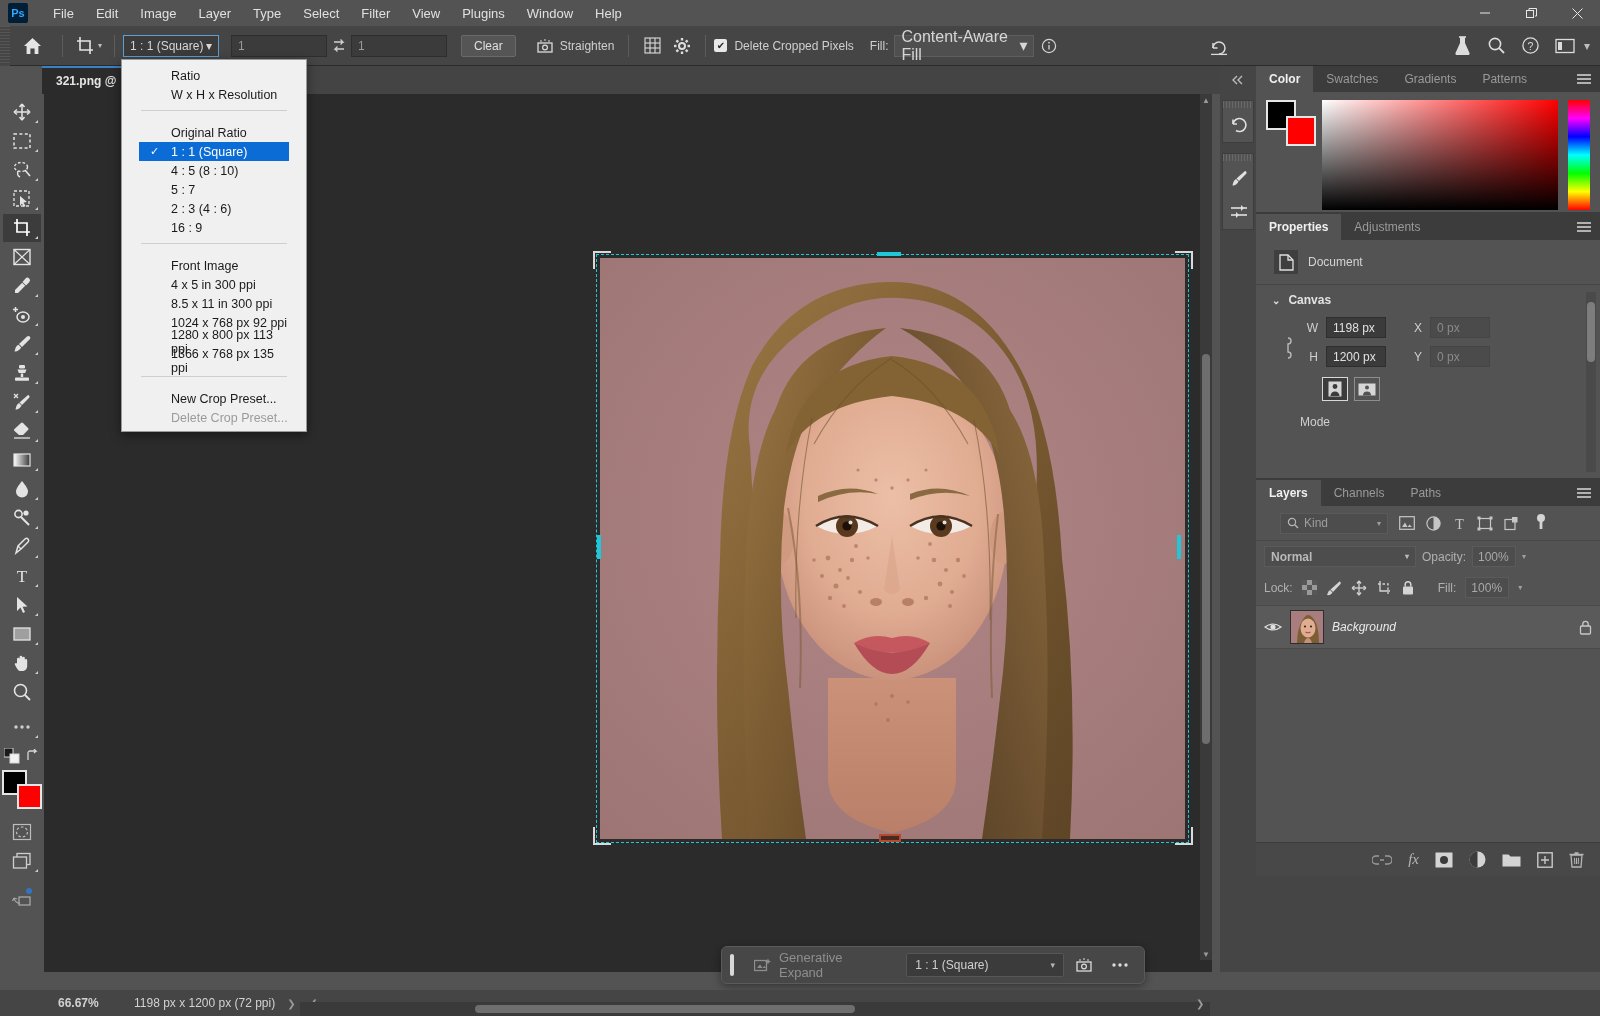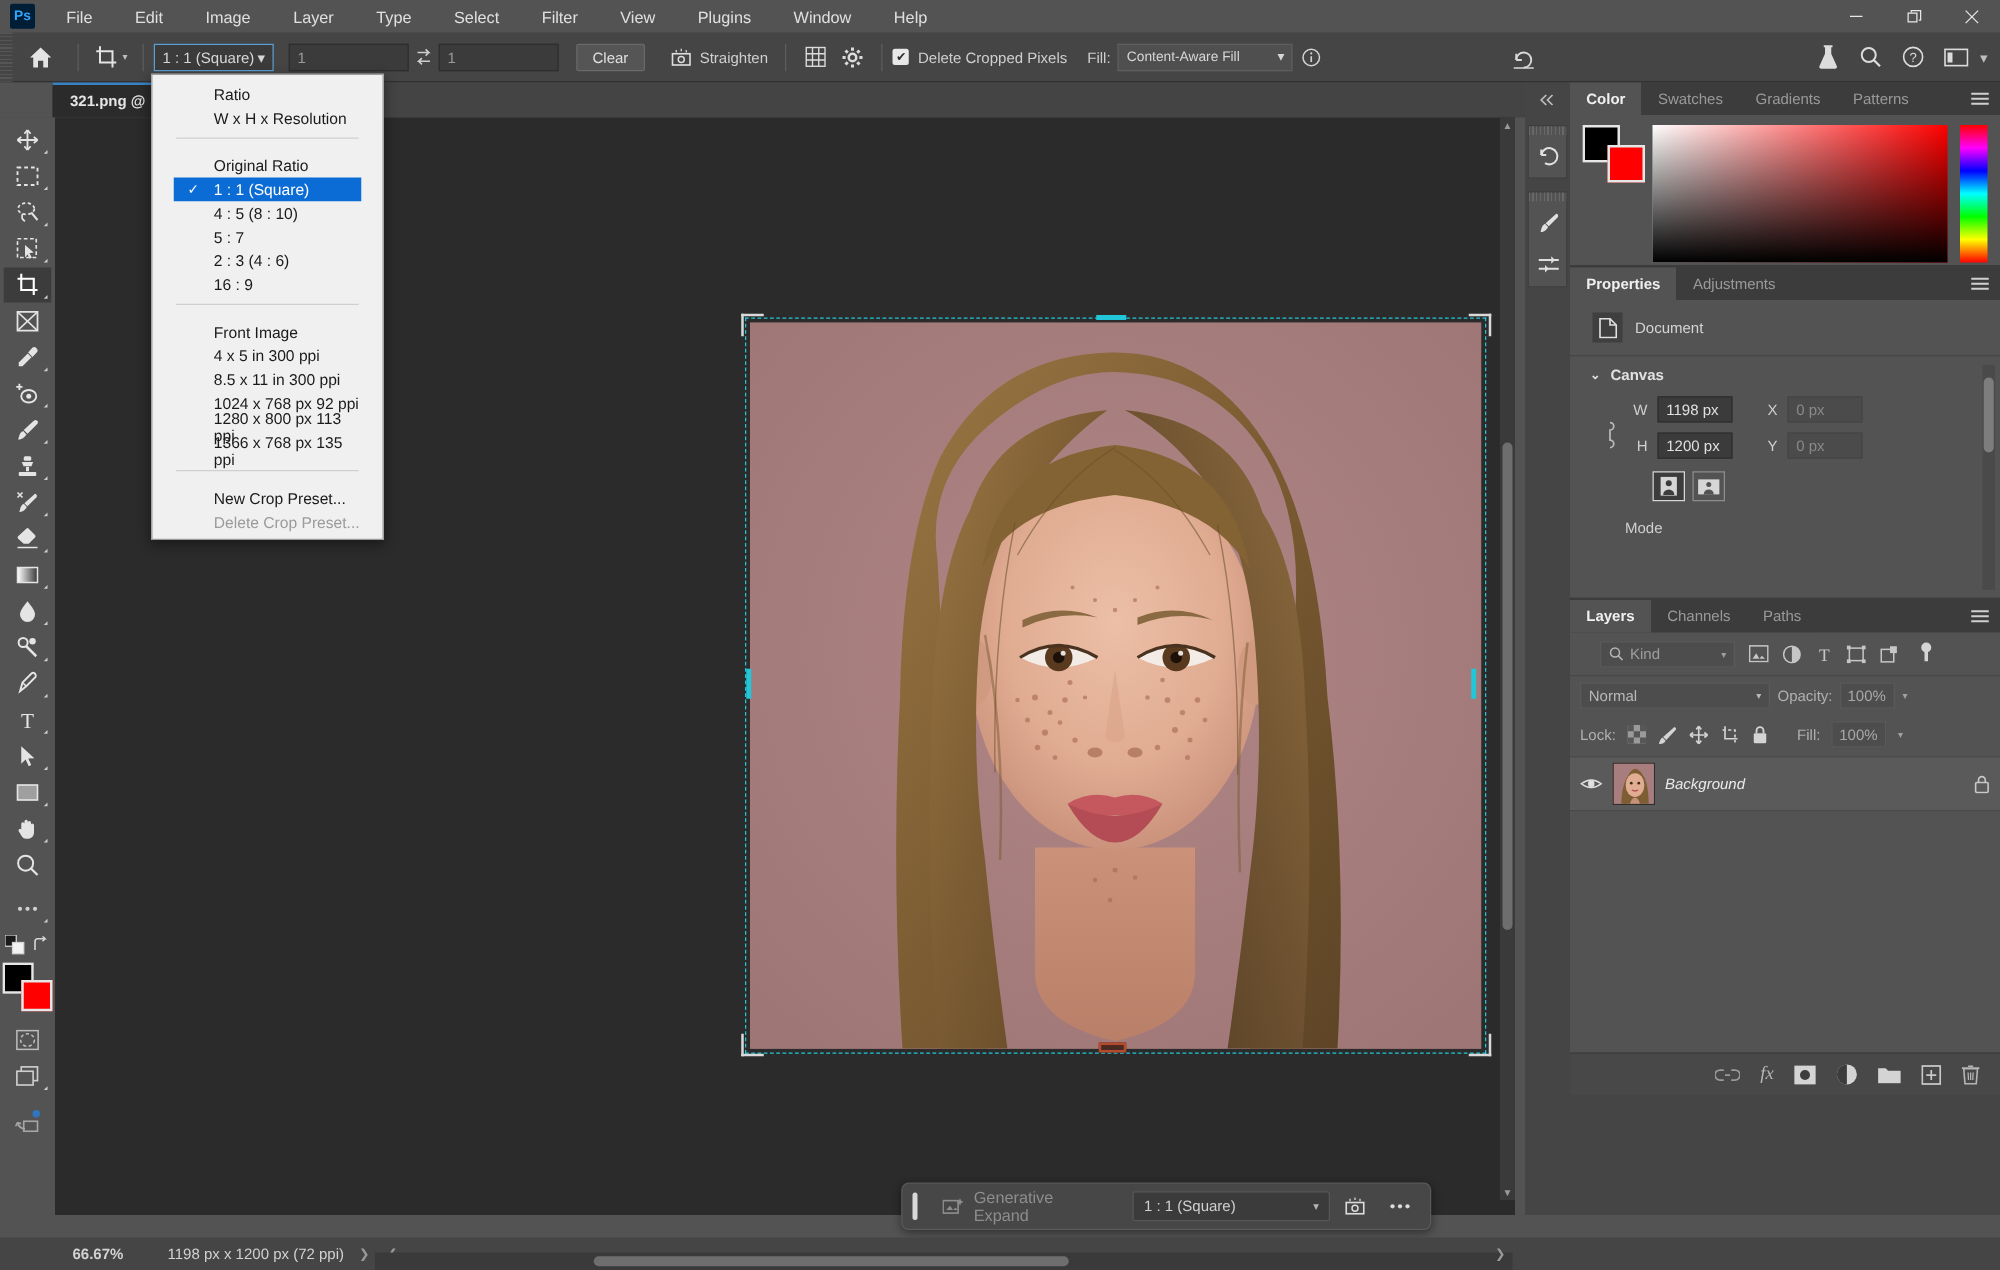--- a/index.html
+++ b/index.html
@@ -6,21 +6,21 @@
   html,body{ width:1600px; height:1016px; overflow:hidden; background:#535353;
     font-family:"Liberation Sans", sans-serif; color:#d4d4d4; font-size:12px; }
   .app{ position:relative; width:1412px; height:1016px; background:#535353; }
 
   
   .titlebar{ position:absolute; left:0; top:0; width:1600px; height:26px; background:#535353;
     display:flex; align-items:center; }
   .ps-logo{ width:20px; height:20px; margin-left:8px; background:#001e36; color:#31a8ff;
     font-size:11px; font-weight:bold; display:flex; align-items:center; justify-content:center;
     border-radius:2px; font-family:"Liberation Sans",sans-serif;}
-  .menubar{ display:flex; align-items:center; margin-left:14px; gap:12px; }
+  .menubar{ display:flex; align-items:center; margin-left:14px; gap:0px; }
   .menu-item{ padding:4px 11px; font-size:13px; color:#e0e0e0; cursor:default; }
   .win-ctrls{ position:absolute; right:0; top:0; height:26px; display:flex; }
   .win-btn{ width:46px; height:26px; display:flex; align-items:center; justify-content:center;
     color:#e8e8e8; font-size:14px; }
 
   
   .optionsbar{ position:absolute; left:0; top:26px; width:1600px; height:40px; background:#454545;
     display:flex; align-items:center; border-bottom:1px solid #2b2b2b; }
   .ob-grip{ width:10px; height:40px; background:
      repeating-linear-gradient(to bottom,#666 0 1px,transparent 1px 3px); opacity:.5; }
@@ -33,21 +33,21 @@
     justify-content:space-between; }
   .ob-input{ height:22px; width:96px; background:#3b3b3b; border:1px solid #2e2e2e;
     color:#9a9a9a; display:flex; align-items:center; padding:0 6px; font-size:12px; }
   .ob-btn{ height:22px; background:#555; border:1px solid #6a6a6a; color:#e0e0e0;
     padding:0 12px; display:flex; align-items:center; font-size:12px; border-radius:2px; }
   .swap-ico{ width:24px;height:24px;display:flex;align-items:center;justify-content:center;color:#cfcfcf;}
   .ob-label{ font-size:12px; color:#cfcfcf; margin-right:6px; }
   .chk{ width:13px;height:13px;background:#e8e8e8;border-radius:2px;color:#2b2b2b;
     display:flex;align-items:center;justify-content:center;font-size:10px; margin-right:7px;}
   .fill-select{ height:22px;width:140px;background:#4f4f4f;border:1px solid #5e5e5e;color:#d6d6d6;
-    display:flex;align-items:center;justify-content:space-between;padding:0 6px;font-size:11px;}
+    display:flex;align-items:center;justify-content:space-between;padding:0 6px;font-size:16px;}
   .ob-right{ margin-left:auto; display:flex; align-items:center; gap:4px; padding-right:10px; }
   .ico-btn{ width:30px;height:30px;display:flex;align-items:center;justify-content:center;}
 
   
   .tabbar{ position:absolute; left:0; top:66px; width:1600px; height:28px; background:#444444;
     display:flex; align-items:flex-end; }
   .tb-expand{ width:42px;height:28px; display:flex;align-items:center;justify-content:center;
     color:#b9b9b9; font-size:11px; background:#535353;}
   .doc-tab{ height:28px; background:#2b2b2b; border-top:2px solid #3b82c4; color:#e5e5e5;
     display:flex; align-items:center; padding:0 14px; font-size:12px; font-weight:bold; }
@@ -124,21 +124,21 @@
   .obox.sel{ background:#3c3c3c; border-color:#d8d8d8; }
   .resline{ text-align:center; color:#c9c9c9; font-size:12px; padding:6px 0 2px 20px; }
   .modeline{ padding:8px 0 6px 44px; color:#cfcfcf; font-size:12px; }
 
   .lfilter{ display:flex; align-items:center; gap:0; padding:6px 24px; border-bottom:1px solid #474747;}
   .kind{ width:108px; height:21px; background:#4d4d4d; border:1px solid #5a5a5a; color:#9e9e9e;
     font-size:12px; display:flex; align-items:center; gap:5px; padding:0 6px; justify-content:space-between;}
   .fico{ width:26px;height:22px;display:flex;align-items:center;justify-content:center;color:#c6c6c6;}
   .blendrow{ display:flex; align-items:center; gap:6px; padding:5px 8px; }
   .blend{ width:152px;height:21px;background:#4d4d4d;border:1px solid #5a5a5a;color:#b9b9b9;
-    font-size:12px;display:flex;align-items:center;justify-content:space-between;padding:0 6px;}
+    font-size:12px;display:flex;align-items:center;justify-content:space-between;padding:0 6px;font-weight:bold;}
   .opval{ width:44px;height:21px;background:#4d4d4d;border:1px solid #5a5a5a;color:#a8a8a8;
     font-size:12px;display:flex;align-items:center;padding:0 5px;}
   .lockrow{ display:flex; align-items:center; gap:9px; padding:5px 8px 7px; }
   .layer-row{ display:flex; align-items:center; height:44px; background:#5a5a5a; border-top:1px solid #4a4a4a;
     border-bottom:1px solid #4a4a4a; padding:0 8px; gap:8px; }
   .lthumb{ width:34px;height:34px; background:#a87d7d; border:1px solid #2e2e2e; overflow:hidden; position:relative;}
   .lname{ flex:1; font-style:italic; font-size:12px; color:#eaeaea; }
   .panel-foot{ position:absolute; left:0; bottom:0; width:344px; height:34px; background:#484848;
     display:flex; align-items:center; justify-content:flex-end; gap:16px; padding-right:16px; border-top:1px solid #3c3c3c;}
 

